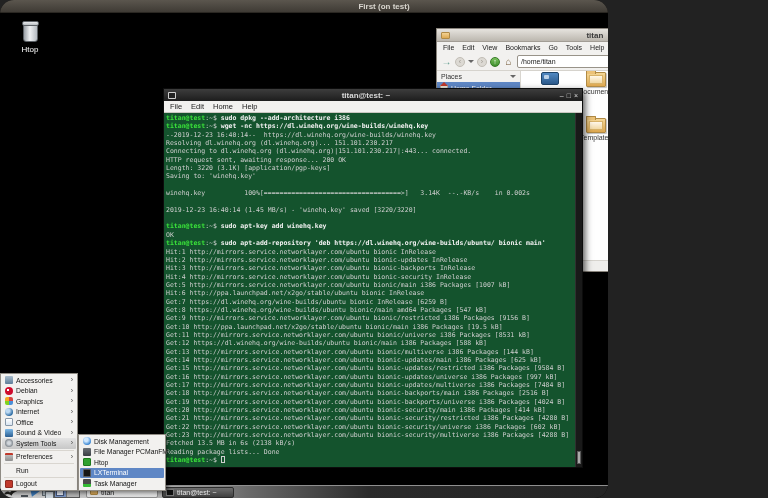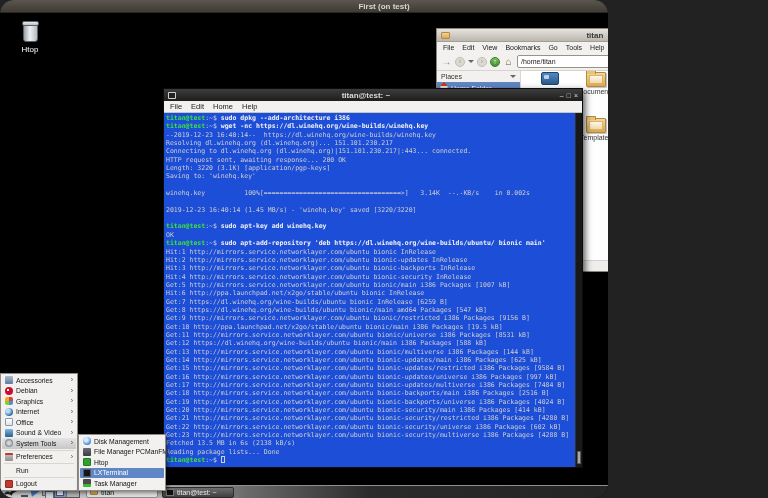--- a/index.html
+++ b/index.html
@@ -75,21 +75,21 @@
   .term{position:absolute;left:163px;top:88px;width:420px;height:380px;z-index:3;
     background:#000;border:1px solid #0c0c0c;box-shadow:2px 3px 7px rgba(0,0,0,.7);
     display:flex;flex-direction:column;}
   .term-titlebar{height:12px;flex:none;display:flex;align-items:center;padding:0 4px;
     background:linear-gradient(#3d3d3d,#1d1d1d);color:#d9d9d9;}
   .term-titleicon{width:8px;height:7px;flex:none;background:#cfcfcf;border-radius:1px;position:relative;}
   .term-titleicon::after{content:"";position:absolute;inset:1px;background:#222;}
   .term-title{flex:1;text-align:center;font-size:8px;font-weight:bold;}
   .term-menubar{height:12px;flex:none;display:flex;gap:9px;align-items:center;padding:0 6px;
     background:#f2f1ef;border-bottom:1px solid #c9c6c0;font-size:7.5px;color:#222;}
-  .term-body{flex:1;position:relative;background:#1d4ed8;overflow:hidden;}
+  .term-body{flex:1;position:relative;background:#14532d;overflow:hidden;}
   .term-lines{position:absolute;left:2px;top:1px;right:9px;
     font-family:"DejaVu Sans Mono",monospace;font-size:6.5px;line-height:8.35px;
     white-space:pre;color:#cfcfcf;}
   .seg-p{color:#3ae23a;font-weight:bold;}
   .seg-c{color:#f2f2f2;font-weight:bold;}
   .seg-f{color:#d6d6d6;}
   .seg-o{color:#cfcfcf;}
   .cursor{display:inline-block;width:4px;height:7px;border:1px solid #cfcfcf;vertical-align:-1px;}
   .term-scrollbar{position:absolute;top:0;right:0;bottom:0;width:7px;background:#191919;border-left:1px solid #303030;}
   .term-thumb{position:absolute;right:1px;bottom:3px;width:4px;height:13px;background:#a9a9a9;border:1px solid #5a5a5a;}

